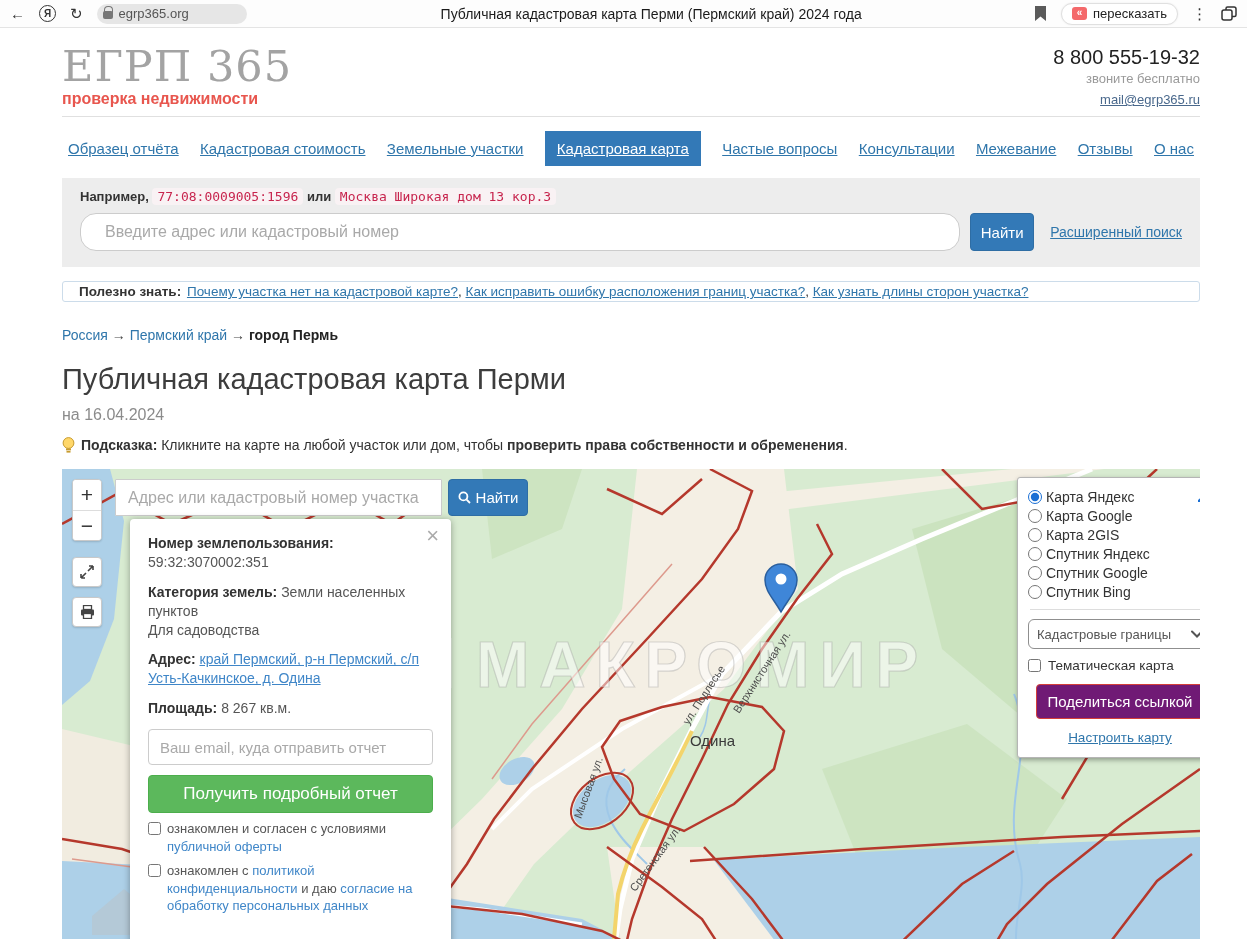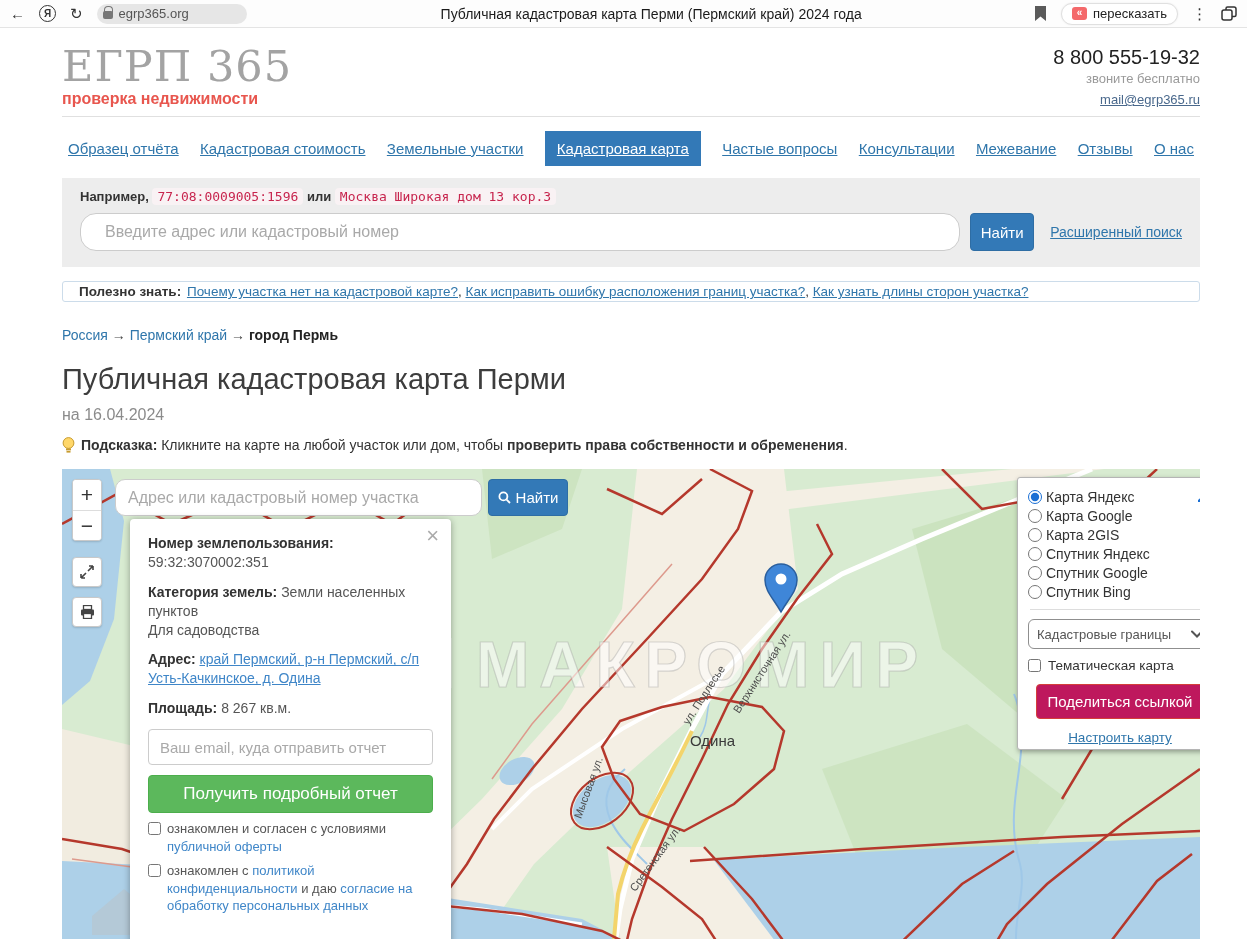--- a/index.html
+++ b/index.html
@@ -78,21 +78,21 @@
   .zoom-ctl { position:absolute; left:10px; top:10px; width:30px; background:#fff;
     border:1px solid #c9c9c9; border-radius:4px; overflow:hidden; box-shadow:0 1px 2px rgba(0,0,0,.15);}
   .zoom-btn { height:30px; display:flex; align-items:center; justify-content:center; font-size:21px;
     color:#333; cursor:pointer; background:#fff;}
   .zoom-btn + .zoom-btn { border-top:1px solid #ddd; }
   .sq-btn { position:absolute; left:10px; width:30px; height:30px; background:#fff; border:1px solid #c9c9c9;
     border-radius:4px; display:flex; align-items:center; justify-content:center; cursor:pointer;
     box-shadow:0 1px 2px rgba(0,0,0,.15);}
 
   .map-search { position:absolute; left:53px; top:10px; display:flex;}
-  .map-search input { width:367px; height:37px; border:1px solid #ccc; border-radius:10px; padding:0 12px;
+  .map-search input { width:327px; height:37px; border:1px solid #ccc; border-radius:1px; padding:0 12px;
     font-size:16px; color:#333; font-family:"Liberation Sans",sans-serif;}
   .map-search input::placeholder { color:#a9a9a9;}
   .map-find { margin-left:6px; width:80px; height:37px; background:#3379b7; border:1px solid #2e6da4;
     border-radius:4px; color:#fff; font-size:15px; display:flex; align-items:center; justify-content:center; gap:5px; cursor:pointer;}
 
   
   .popup { position:absolute; left:68px; top:50px; width:321px; background:#fff; border-radius:4px;
     box-shadow:0 1px 7px rgba(0,0,0,.35); padding:15px 18px 14px; font-size:14px; color:#555;}
   .popup .close { position:absolute; right:12px; top:6px; font-size:22px; color:#aaa; cursor:pointer; line-height:1;}
   .prow { margin-bottom:11px; line-height:1.35;}
@@ -105,29 +105,29 @@
     border-radius:4px; color:#fff; font-size:17px; cursor:pointer;}
   .chk-row { display:flex; align-items:flex-start; gap:6px; font-size:13px; color:#555; margin-top:7px; line-height:1.35;}
   .chk-row input { margin-top:2px; flex:0 0 auto;}
   .chk-row a { color:#3f86c8; text-decoration:none;}
   .plinks { margin-top:16px; text-align:center;}
   .plinks a { display:inline-block; color:#2f76ab; font-size:14px; text-decoration:none;
     border-bottom:1px dashed #2f76ab; margin-top:6px;}
 
   
   .layers { position:absolute; left:955px; top:8px; width:206px; background:#fff; border:1px solid #b5b5b5;
-    border-radius:3px; box-shadow:1px 2px 5px rgba(0,0,0,.35); padding:8px 10px 4px; font-size:14px; color:#333;}
+    border-radius:3px; box-shadow:1px 2px 5px rgba(0,0,0,.35); padding:8px 10px 12px; font-size:14px; color:#333;}
   .lay-row { display:flex; align-items:center; gap:4px; margin:3px 0; }
   .lay-row input { accent-color:#1a6fd4; width:14px; height:14px;}
   .chevron-up { margin-left:auto; }
   .lay-div { border-top:1px solid #ddd; margin:9px 2px;}
   .lay-select { width:100%; height:30px; border:1px solid #8f8f8f; border-radius:6px; background:#fff;
     display:flex; align-items:center; justify-content:space-between; padding:0 8px; font-size:13px; color:#555; cursor:pointer;}
   .lay-chk { display:flex; align-items:center; gap:7px; font-size:13.5px; margin-top:9px;}
-  .btn-share { display:block; margin:11px auto 0; background:#be185d; border:1px solid #d43f3a; border-radius:4px;
+  .btn-share { display:block; margin:11px auto 0; background:#701a75; border:1px solid #d43f3a; border-radius:4px;
     color:#fff; font-size:15px; padding:8px 11px; cursor:pointer;}
   .cfg-link { display:block; text-align:center; margin-top:11px; color:#2f76ab; font-size:13.5px; text-decoration:underline;}
 </style>
 </head>
 <body>
 
 <div class="browser-bar">
   <span class="bicon">←</span>
   <span class="ybrowser">Я</span>
   <span class="bicon">↻</span>

